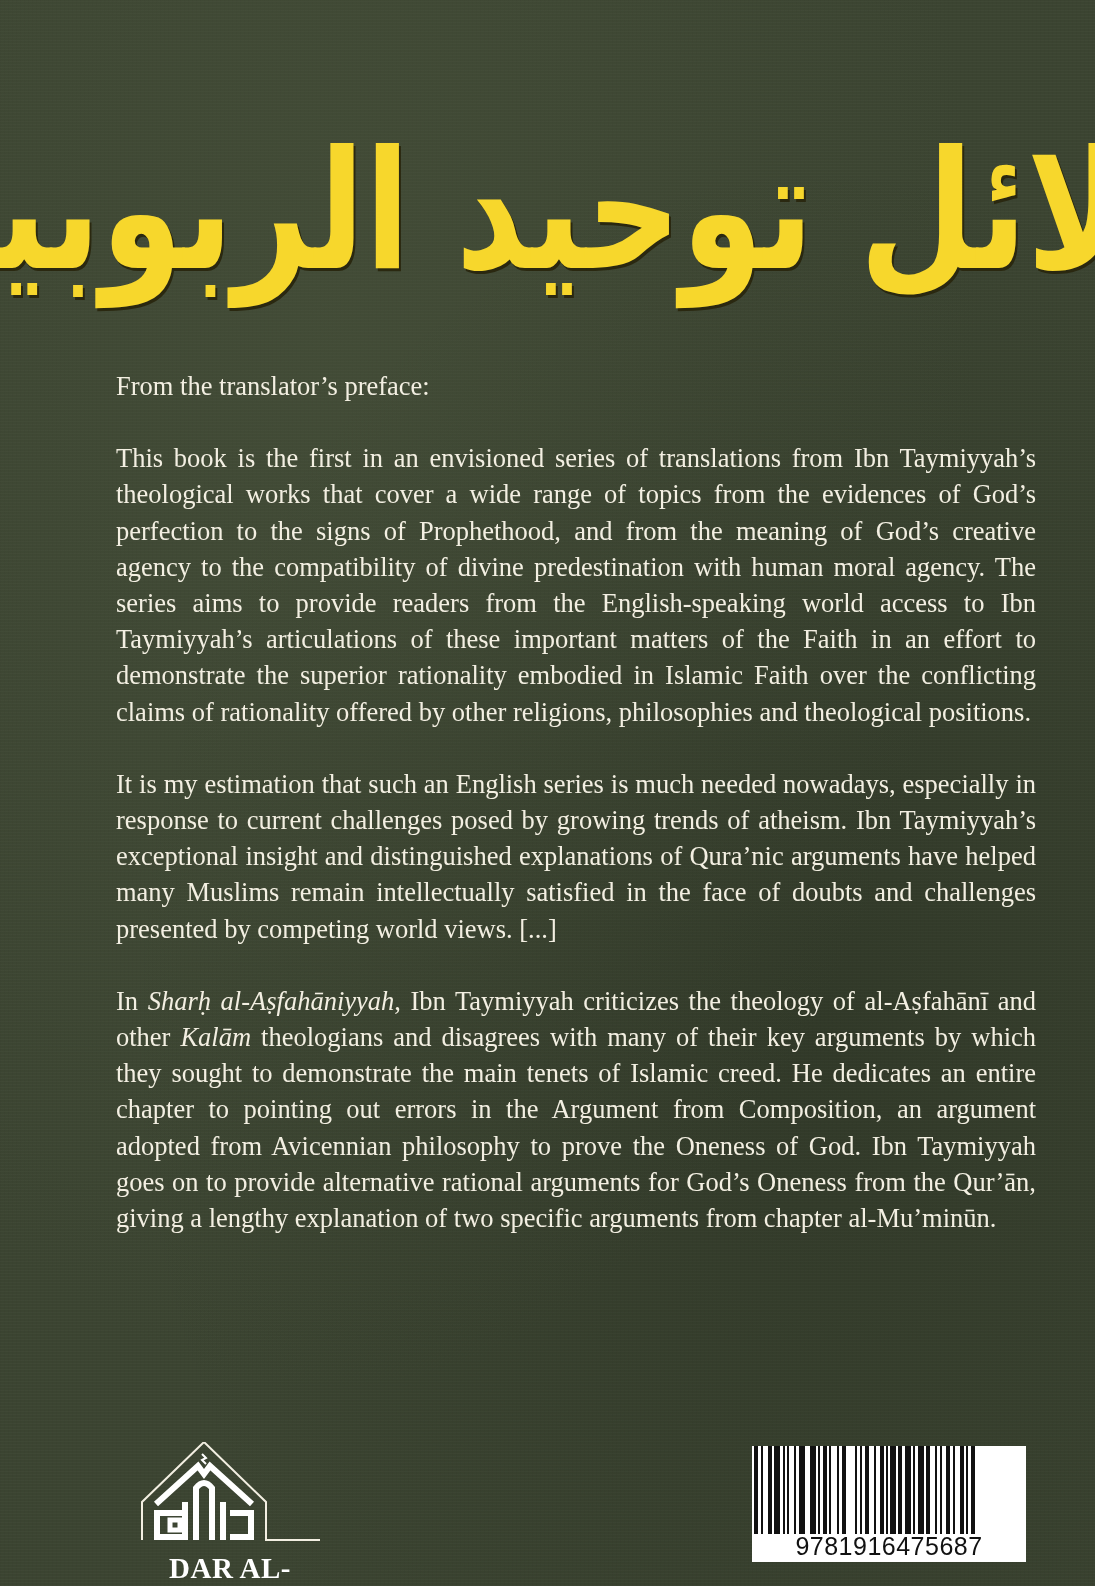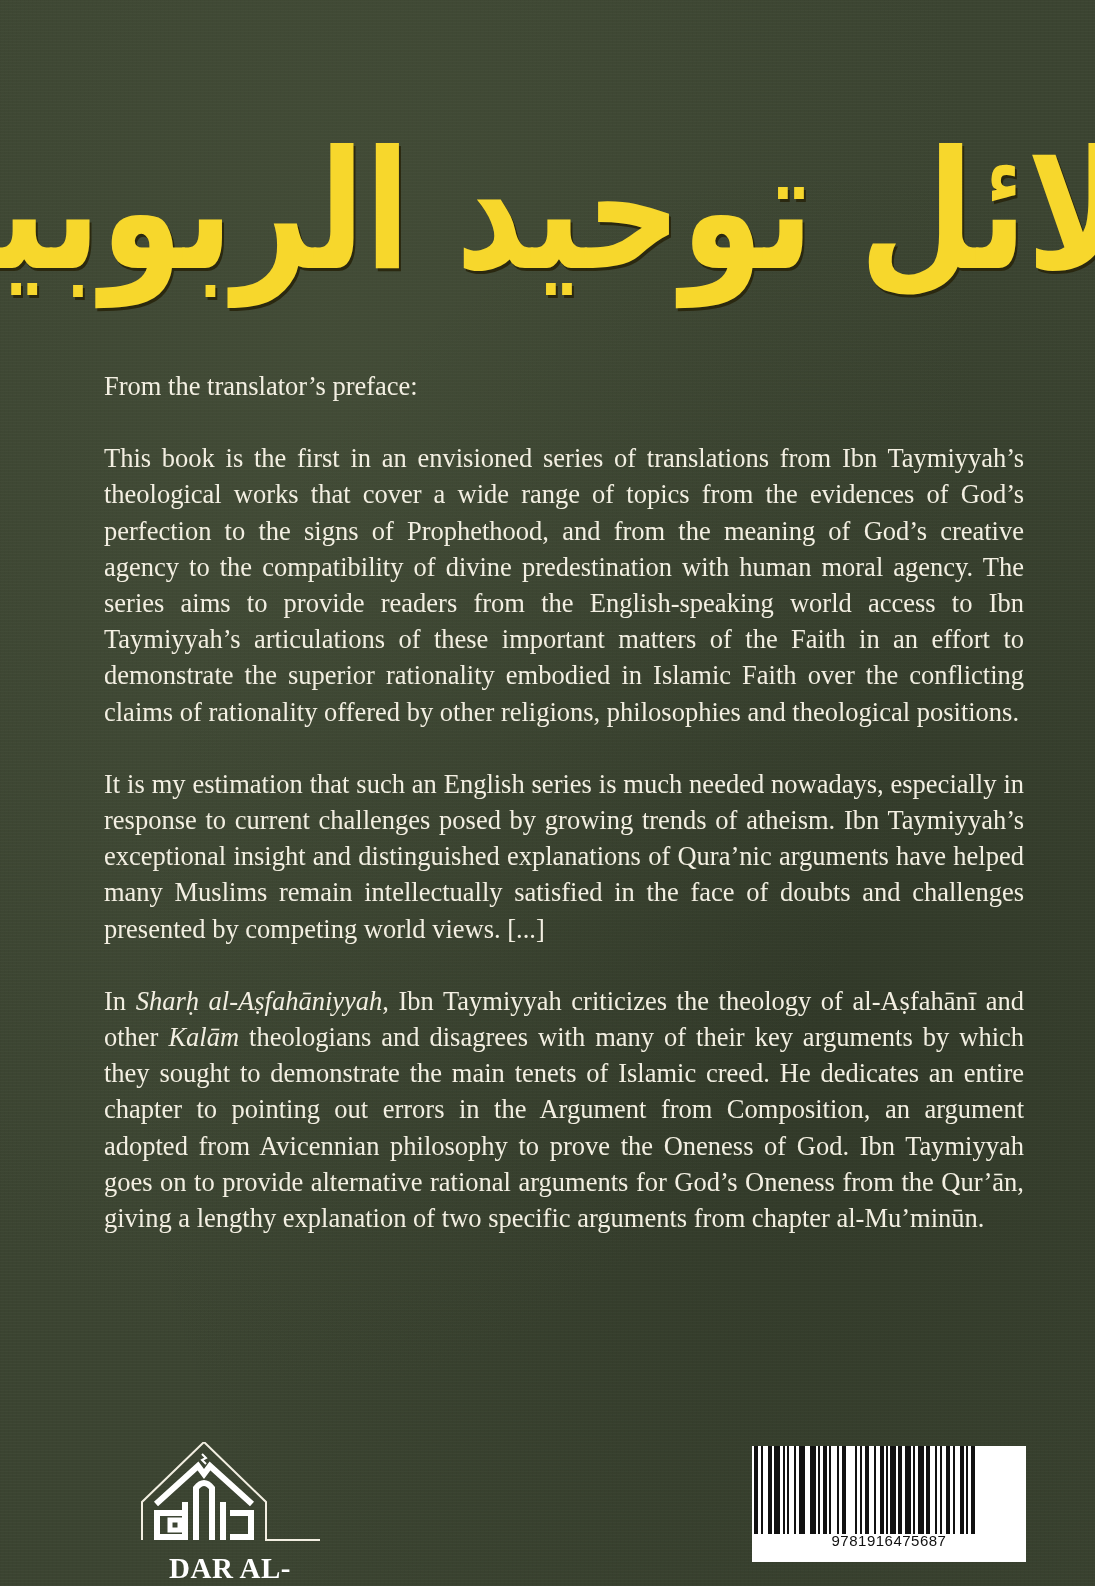--- a/index.html
+++ b/index.html
@@ -27,21 +27,21 @@
     font-size: 132px;
     color: #f7d72c;
     text-shadow: 2px 3px 0 #2a2810;
     letter-spacing: 2px;
     line-height: 1;
     transform: scaleY(1.25);
     white-space: nowrap;
   }
 
   .body-text {
-    position: absolute; left: 104px; top: 368px; width: 920px;
+    position: absolute; left: 116px; top: 368px; width: 920px;
     color: #f3efe2;
     font-family: "Liberation Serif", "DejaVu Serif", serif;
     font-size: 26.5px;
     line-height: 36.2px;
     text-align: justify;
   }
   .body-text p { margin: 0 0 36px 0; }
   .body-text p.lead { margin-bottom: 36px; }
   .body-text em { font-style: italic; }
 
@@ -57,21 +57,21 @@
 
   .barcode {
     position: absolute; left: 752px; top: 1446px; width: 274px; height: 116px;
     background: #ffffff;
   }
   .bars { position: absolute; left: 0; top: 0; width: 274px; height: 88px; display: flex; align-items: stretch; }
   .bars span { display: block; height: 100%; }
   .isbn {
     position: absolute; left: 0; top: 86px; width: 274px; text-align: center;
     font-family: "Liberation Sans", "DejaVu Sans", sans-serif;
-    font-size: 15px; color: #111; letter-spacing: 0.5px;
+    font-size: 25px; color: #111; letter-spacing: 0.5px;
   }
 </style>
 </head>
 <body>
 
 <div class="cover">
 
   <div class="title-wrap">
     <div class="title-ar">دلائل توحيد الربوبية</div>
   </div>

